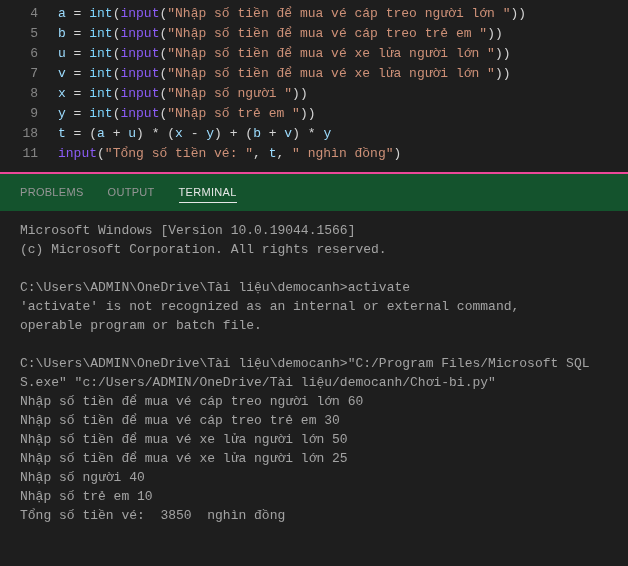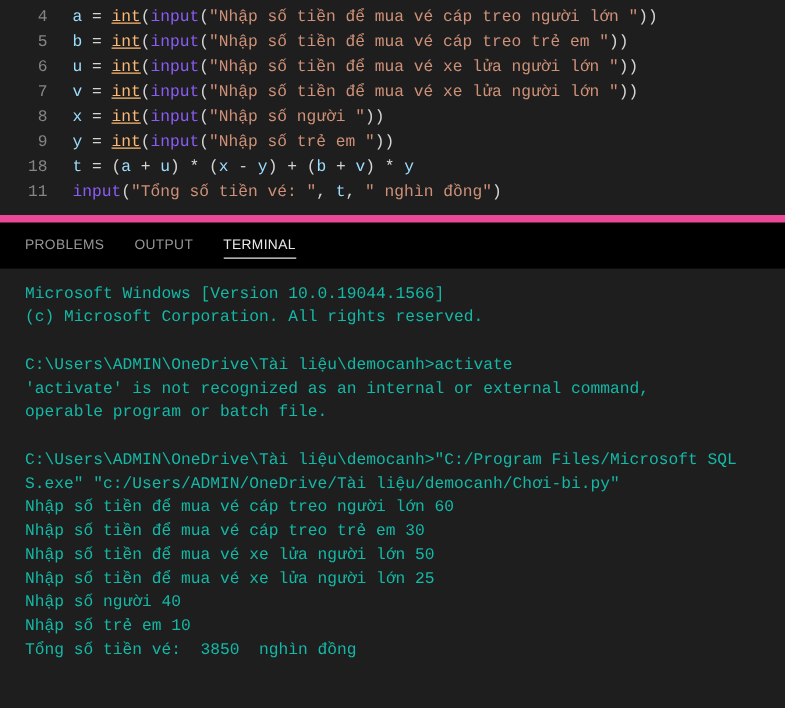--- a/index.html
+++ b/index.html
@@ -29,48 +29,48 @@
     color: #858585;
     user-select: none;
   }
   .code {
     flex: 1;
     white-space: pre;
   }
   .tok-var { color: #9cdcfe; }
   .tok-op { color: #d4d4d4; }
   .tok-func { color: #8b5cf6; }
-  .tok-builtin { color: #fdba74; text-decoration: underline; }
+  .tok-builtin { color: #7dd3fc; }
   .tok-str { color: #ce9178; }
   .tok-paren { color: #d4d4d4; }
 
   .panel-tabs {
     display: flex;
     gap: 24px;
     padding: 8px 20px;
     font-family: 'Segoe UI', sans-serif;
     font-size: 11px;
     color: #969696;
-    border-top: 6px solid #ec4899;
-    background: #000000;
+    border-top: 2px solid #ec4899;
+    background: #14532d;
     text-transform: uppercase;
     letter-spacing: 0.3px;
   }
   .panel-tab { cursor: pointer; padding: 4px 0; }
   .panel-tab.active {
     color: #e7e7e7;
     border-bottom: 1px solid #e7e7e7;
   }
 
   .terminal {
     background: #1e1e1e;
     padding: 10px 20px;
     font-family: Consolas, 'Courier New', monospace;
     font-size: 13px;
-    color: #14b8a6;
+    color: #a3a3a3;
     line-height: 19px;
     white-space: pre-wrap;
     word-break: break-all;
   }
   .term-line { min-height: 19px; }
 </style>
 </head>
 <body>
 
 <div class="editor" id="editor">

